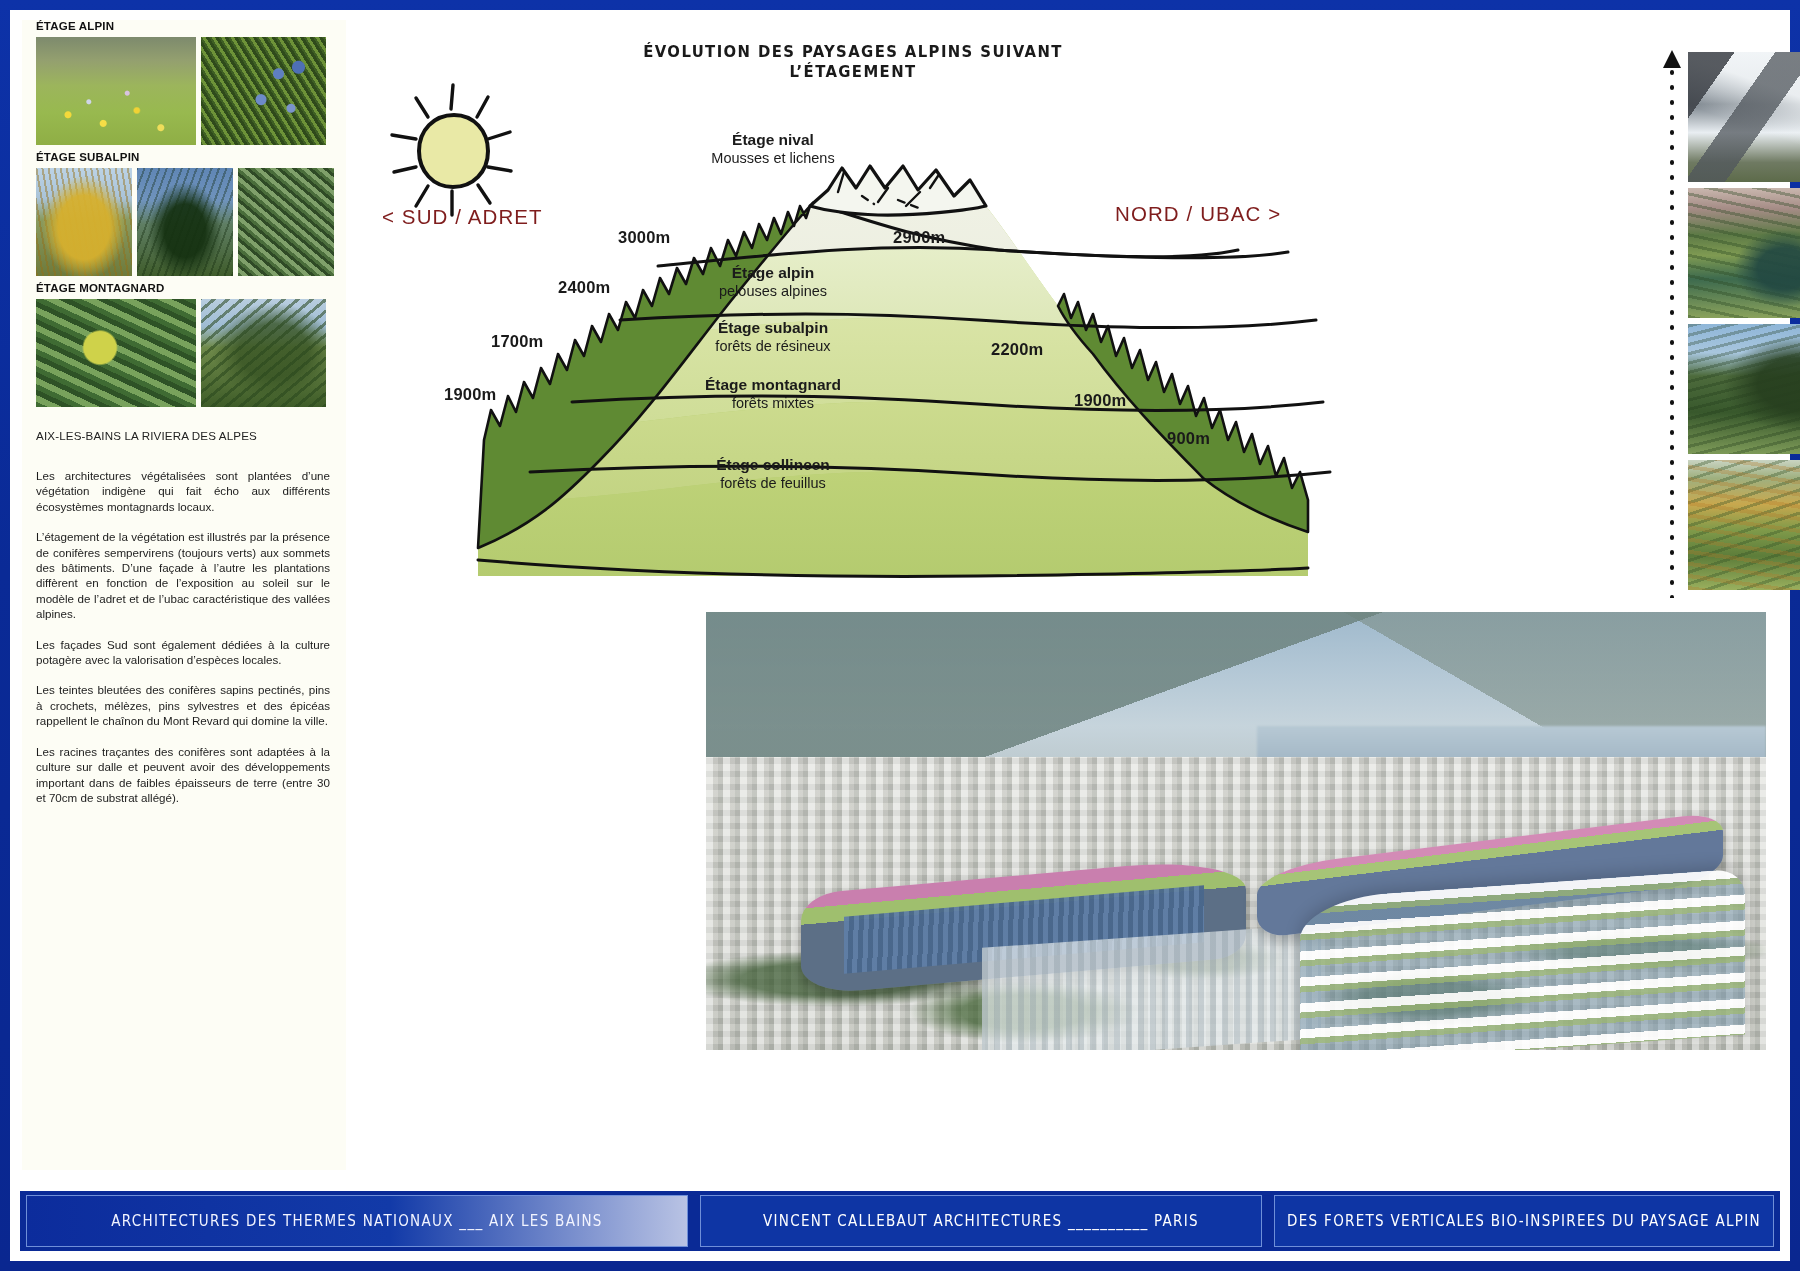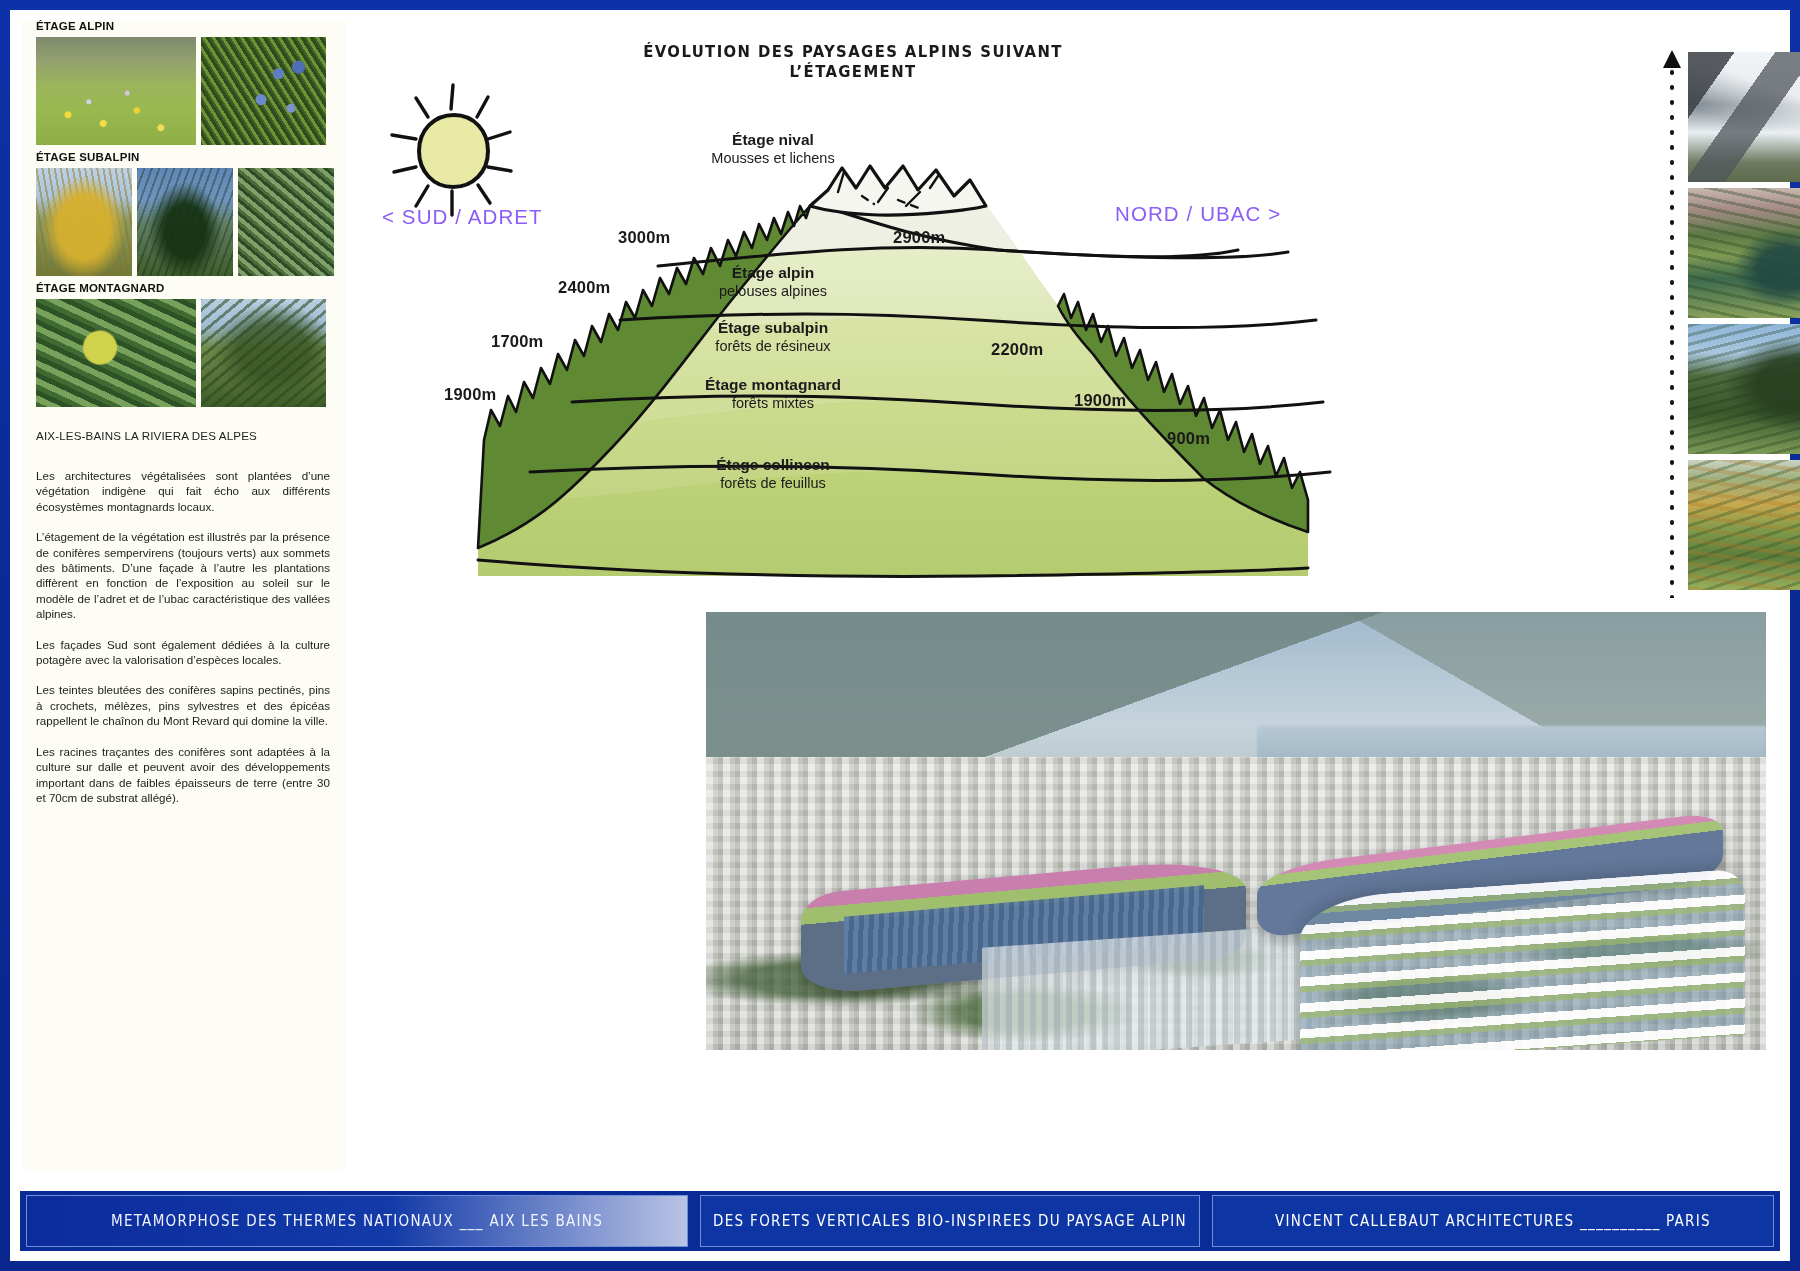--- a/index.html
+++ b/index.html
@@ -113,21 +113,21 @@
   }
   #diag-title{
     position:absolute;left:275px;top:22px;width:440px;text-align:center;
     font-size:16.5px;font-weight:bold;color:#1a1a1a;line-height:20px;
     letter-spacing:1.4px;
     font-family:"DejaVu Sans", sans-serif;
     font-stretch:condensed;
   }
   #sun{position:absolute;left:20px;top:55px;width:150px;height:150px;}
   .dir-label{
-    position:absolute;font-size:20.5px;color:#8b5cf6;letter-spacing:1.1px;
+    position:absolute;font-size:20.5px;color:#7f1d1d;letter-spacing:1.1px;
     font-weight:400;
   }
   #sud{left:24px;top:185px;}
   #nord{left:757px;top:182px;}
 
   #mountain{position:absolute;left:0;top:0;width:990px;height:572px;}
 
   .band-label{
     position:absolute;text-align:center;color:#1b1b1b;pointer-events:none;
   }
@@ -456,19 +456,19 @@
       <div id="hero-trees"></div>
       <div id="roof-a"></div>
       <div id="roof-a-panel"></div>
       <div id="hero-glass"></div>
       <div id="roof-b"></div>
       <div id="tower"></div>
     </div>
   </div>
 
   <div id="footer">
-    <div class="fbox" id="f1">METAMORPHOSE DES THERMES NATIONAUX ___ AIX LES BAINS</div>
+    <div class="fbox" id="f1">ARCHITECTURES DES THERMES NATIONAUX ___ AIX LES BAINS</div>
+    <div class="fbox" id="f2">VINCENT CALLEBAUT ARCHITECTURES __________ PARIS</div>
     <div class="fbox" id="f3">DES FORETS VERTICALES BIO-INSPIREES DU PAYSAGE ALPIN</div>
-    <div class="fbox" id="f2">VINCENT CALLEBAUT ARCHITECTURES __________ PARIS</div>
   </div>
 
  </div>
 </div>
 
 </body></html>

